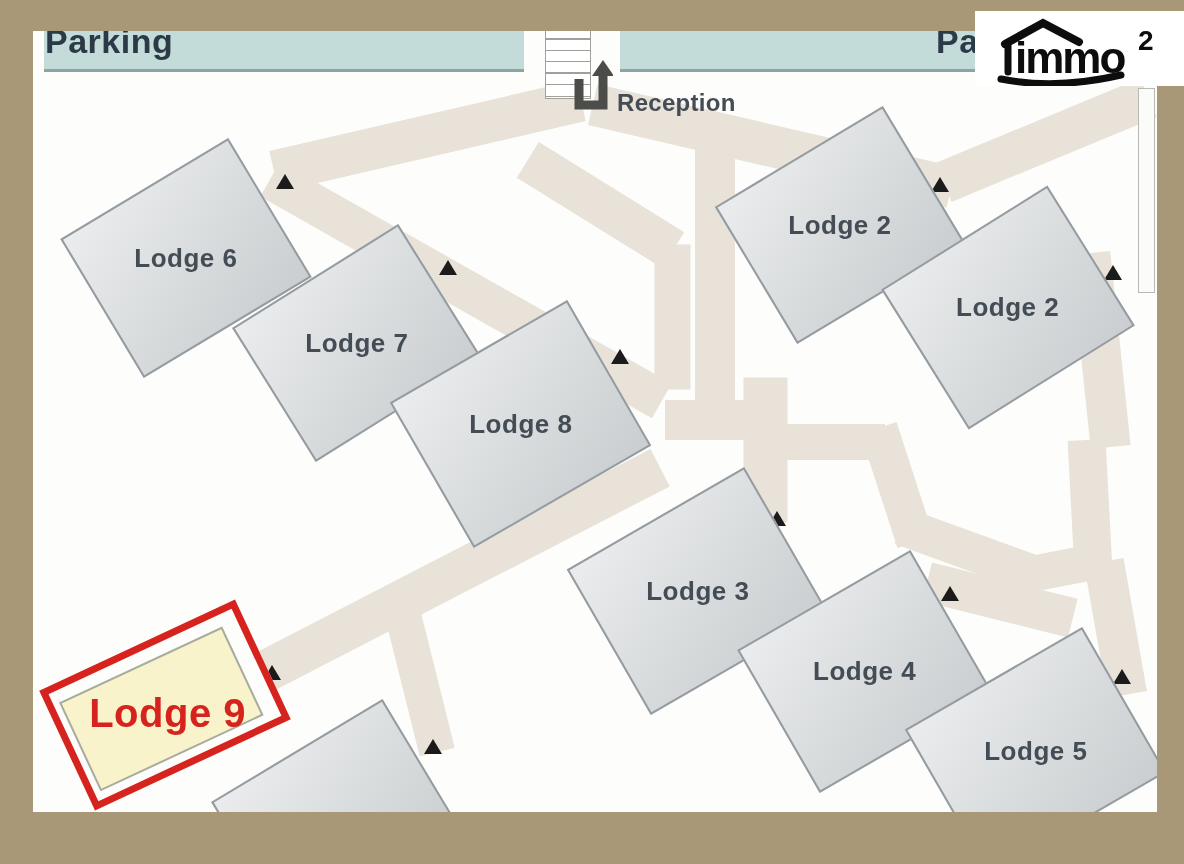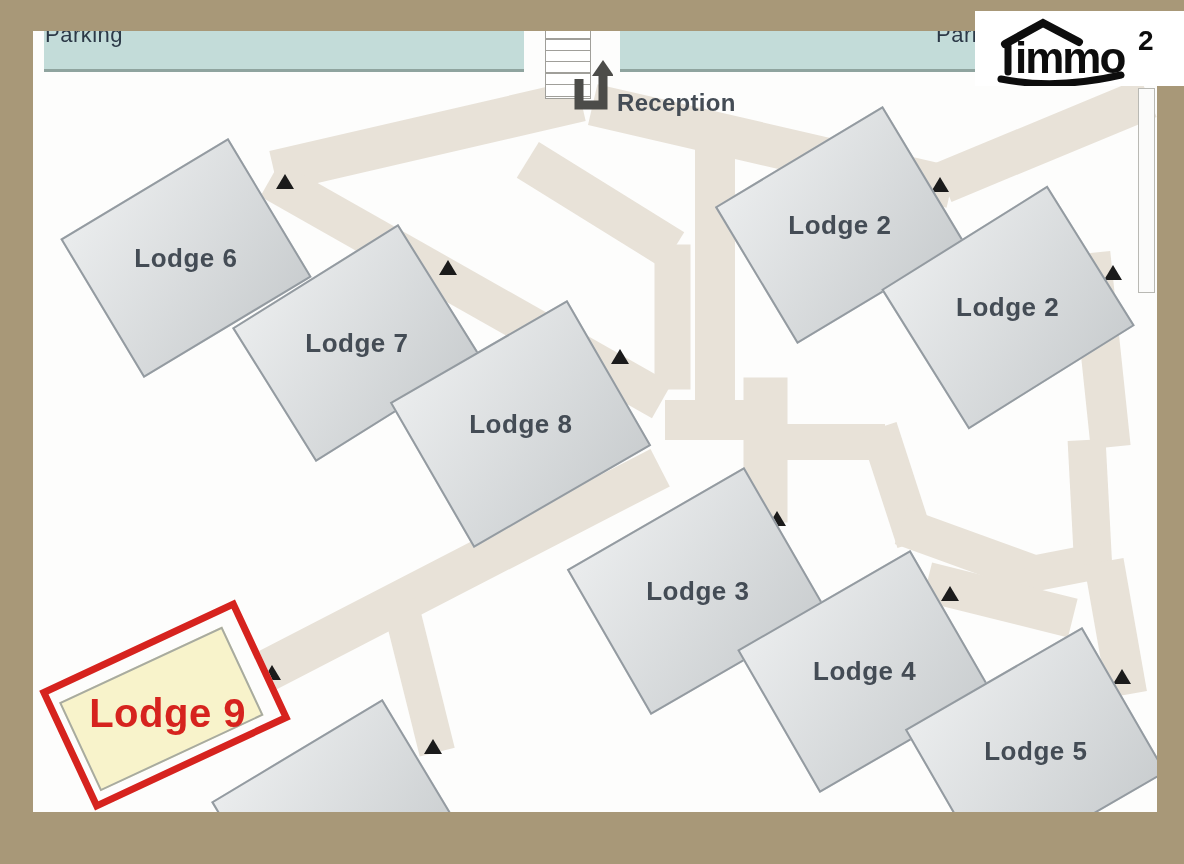--- a/index.html
+++ b/index.html
@@ -86,21 +86,21 @@
   
   .strip{
     position:absolute;top:0;height:38px;
     background:var(--parking-fill,#c3dcd9);
     border-bottom:3px solid var(--parking-line,#8fa49f);
   }
   .strip-left{left:11px;width:480px;}
   .strip-right{left:587px;width:537px;}
   .parking-label{
     position:absolute;top:-9px;
-    font-size:22px;font-weight:400;color:var(--parking-text,#2c3947);
+    font-size:34px;font-weight:700;color:var(--parking-text,#2c3947);
     letter-spacing:.5px;white-space:nowrap;
   }
   .parking-label.pl{left:12px;}
   .parking-label.pr{left:903px;}
   
   .stairs{
     position:absolute;left:512px;top:-4px;width:46px;height:72px;
     background:repeating-linear-gradient(to bottom,#ffffff 0 10px,var(--stair-line,#a09f9a) 10px 11.5px);
     border:1.5px solid var(--stair-line,#a09f9a);
     box-sizing:border-box;

